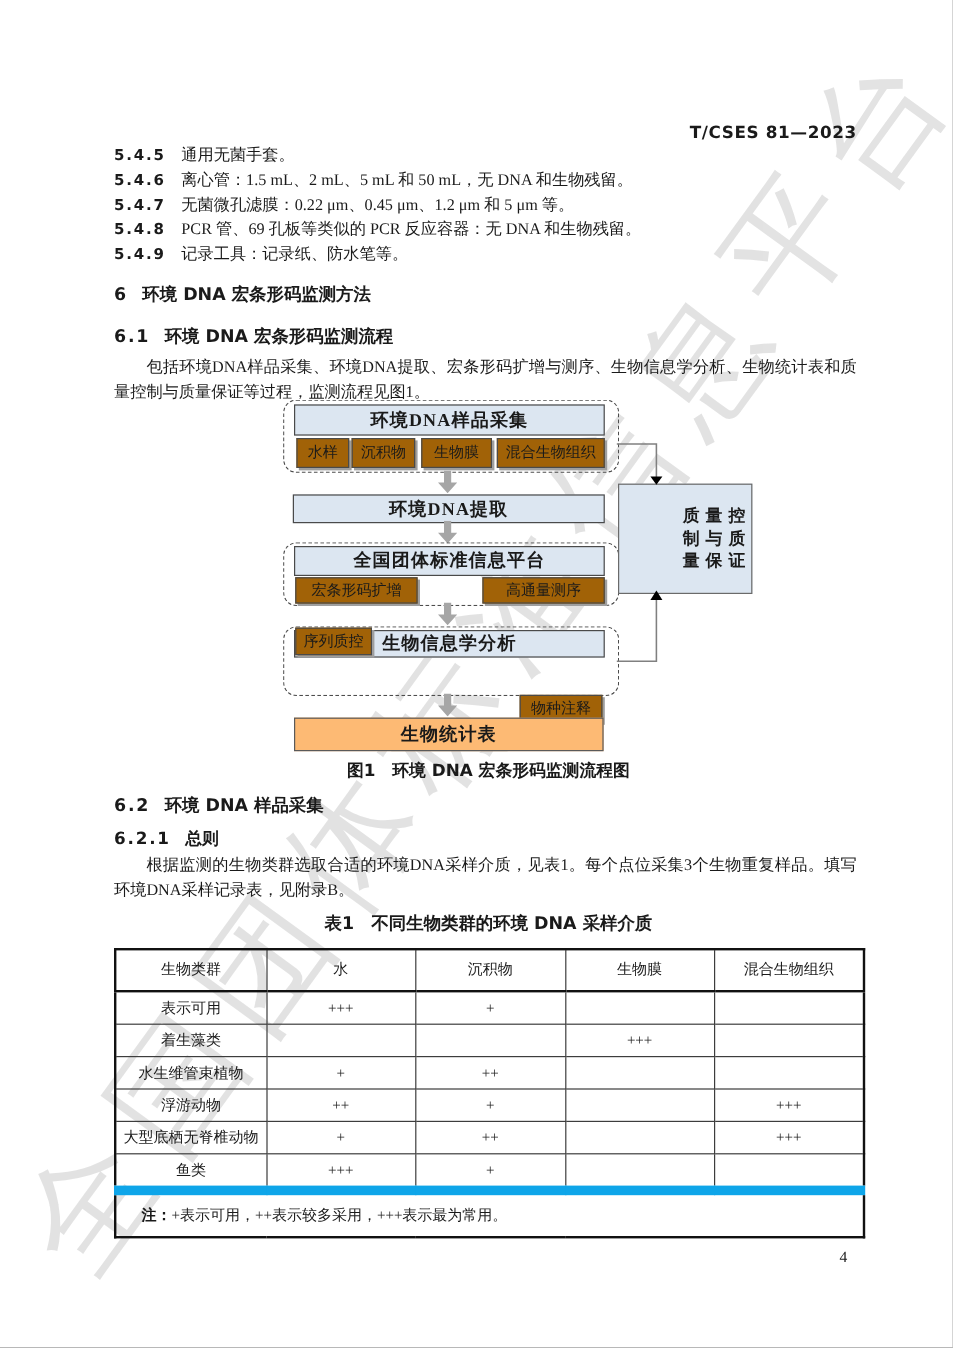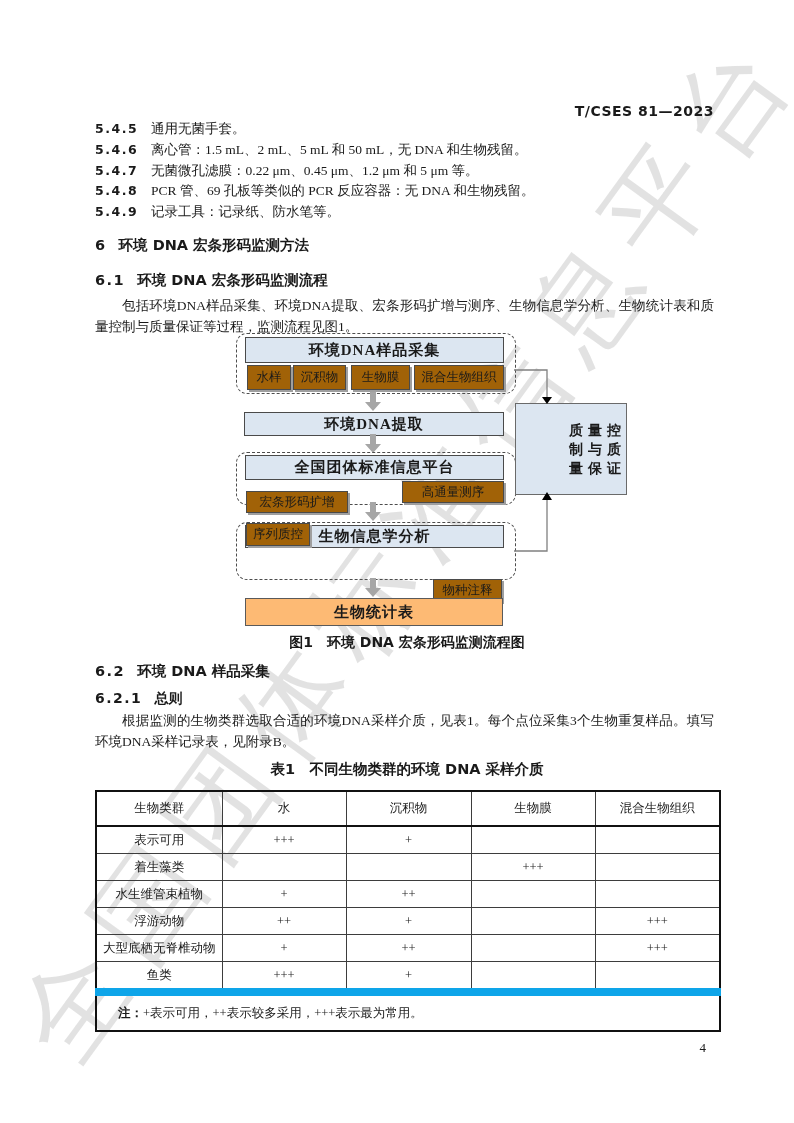--- a/index.html
+++ b/index.html
@@ -152,21 +152,21 @@
       </svg>
 
     <div class="stage-box" style="left:244px;top:412px;width:258px;height:22px;">环境DNA提取</div>
 
     <svg class="block-arrow" style="left:365px;top:434px;" width="16" height="19">
         <polygon points="5,0 11,0 11,10 16,10 8,19 0,10 5,10" fill="#a6a6a6"></polygon>
       </svg>
 
     <div class="dashed-group" style="left:236px;top:452px;width:278px;height:51px;"></div>
     <div class="stage-box" style="left:245px;top:455px;width:257px;height:23px;">全国团体标准信息平台</div>
-    <div class="sub-box" style="left:246px;top:491px;width:100px;height:20px;">宏条形码扩增</div>
+    <div class="sub-box" style="left:246px;top:481px;width:100px;height:20px;">宏条形码扩增</div>
     <div class="sub-box" style="left:402px;top:481px;width:100px;height:20px;">高通量测序</div>
 
     <svg class="block-arrow" style="left:365px;top:502px;" width="16" height="19">
         <polygon points="5,0 11,0 11,10 16,10 8,19 0,10 5,10" fill="#a6a6a6"></polygon>
       </svg>
 
     <div class="dashed-group" style="left:236px;top:522px;width:278px;height:56px;"></div>
     <div class="stage-box" style="left:245px;top:525px;width:257px;height:21px;">生物信息学分析</div>
     <div class="sub-box" style="left:246px;top:523px;width:62px;height:21px;">序列质控</div>
     <div class="sub-box" style="left:324px;top:561px;width:95px;height:21px;margin-top:40px;">分子分类单元</div>

